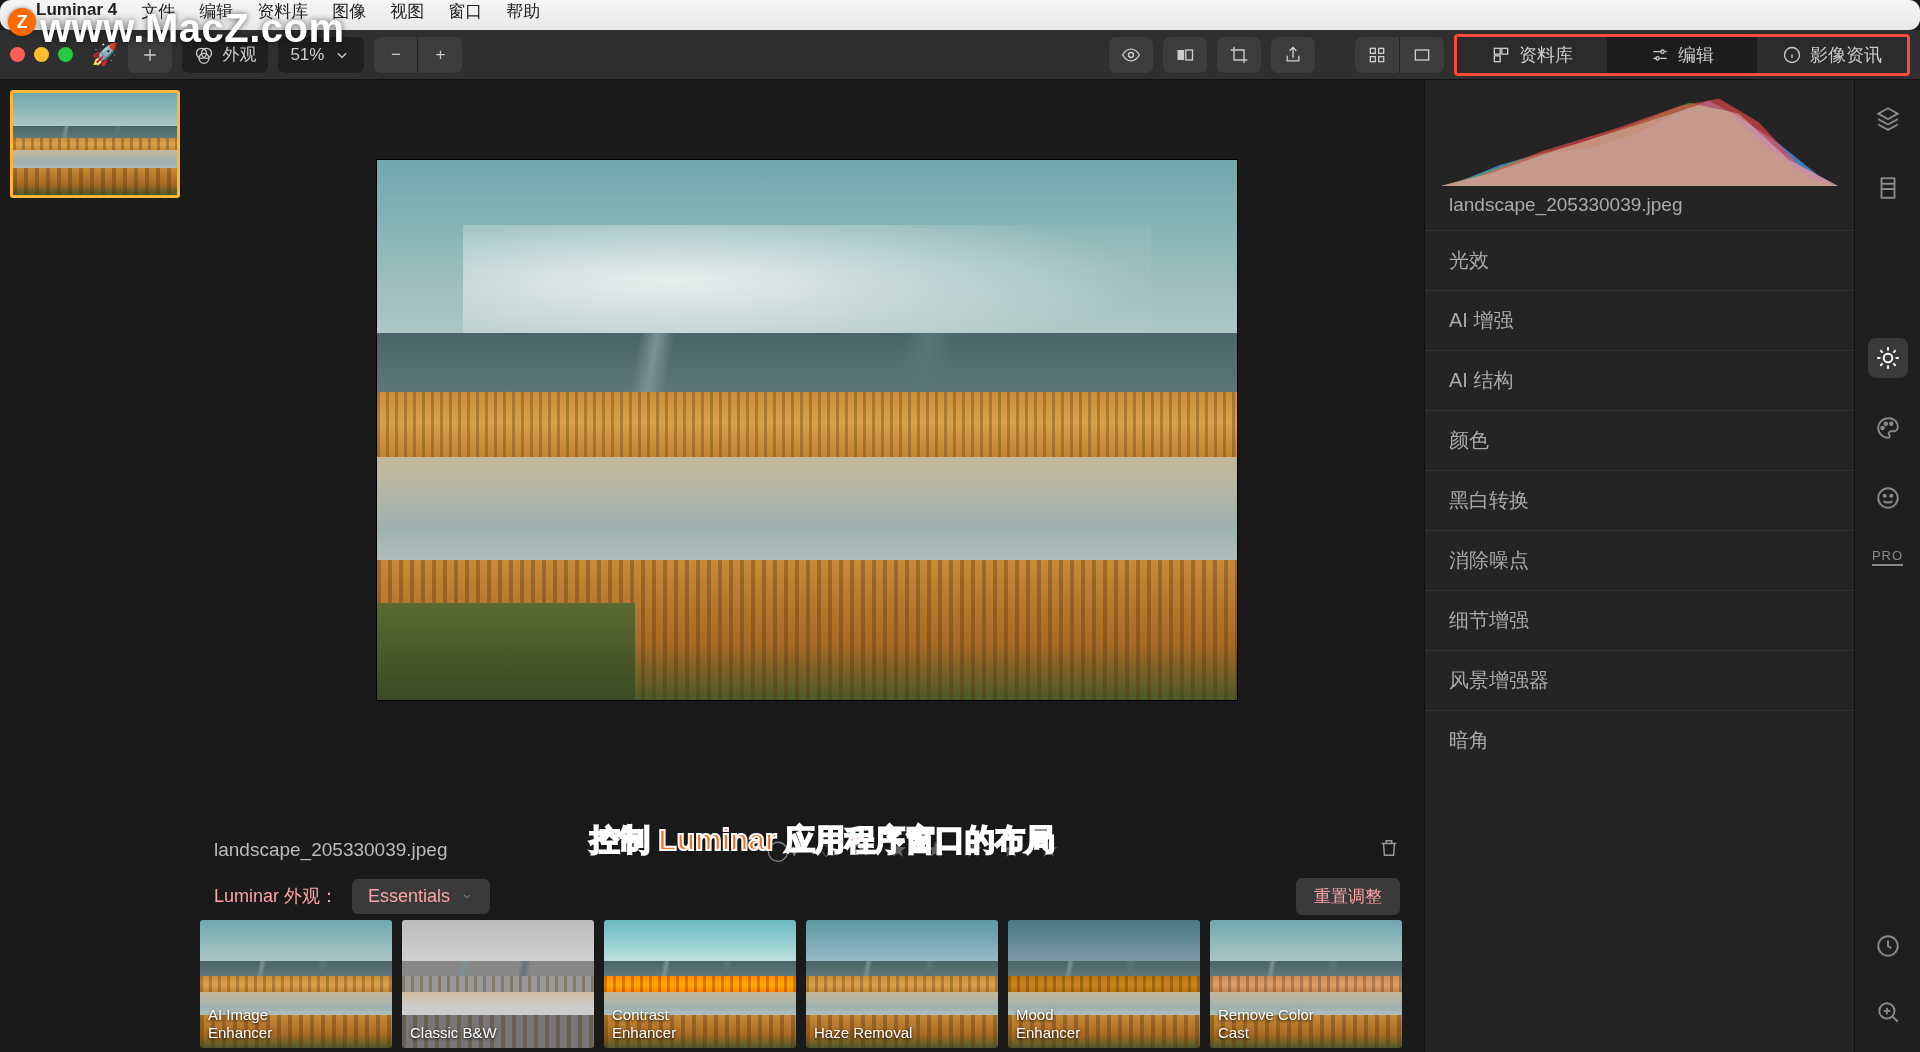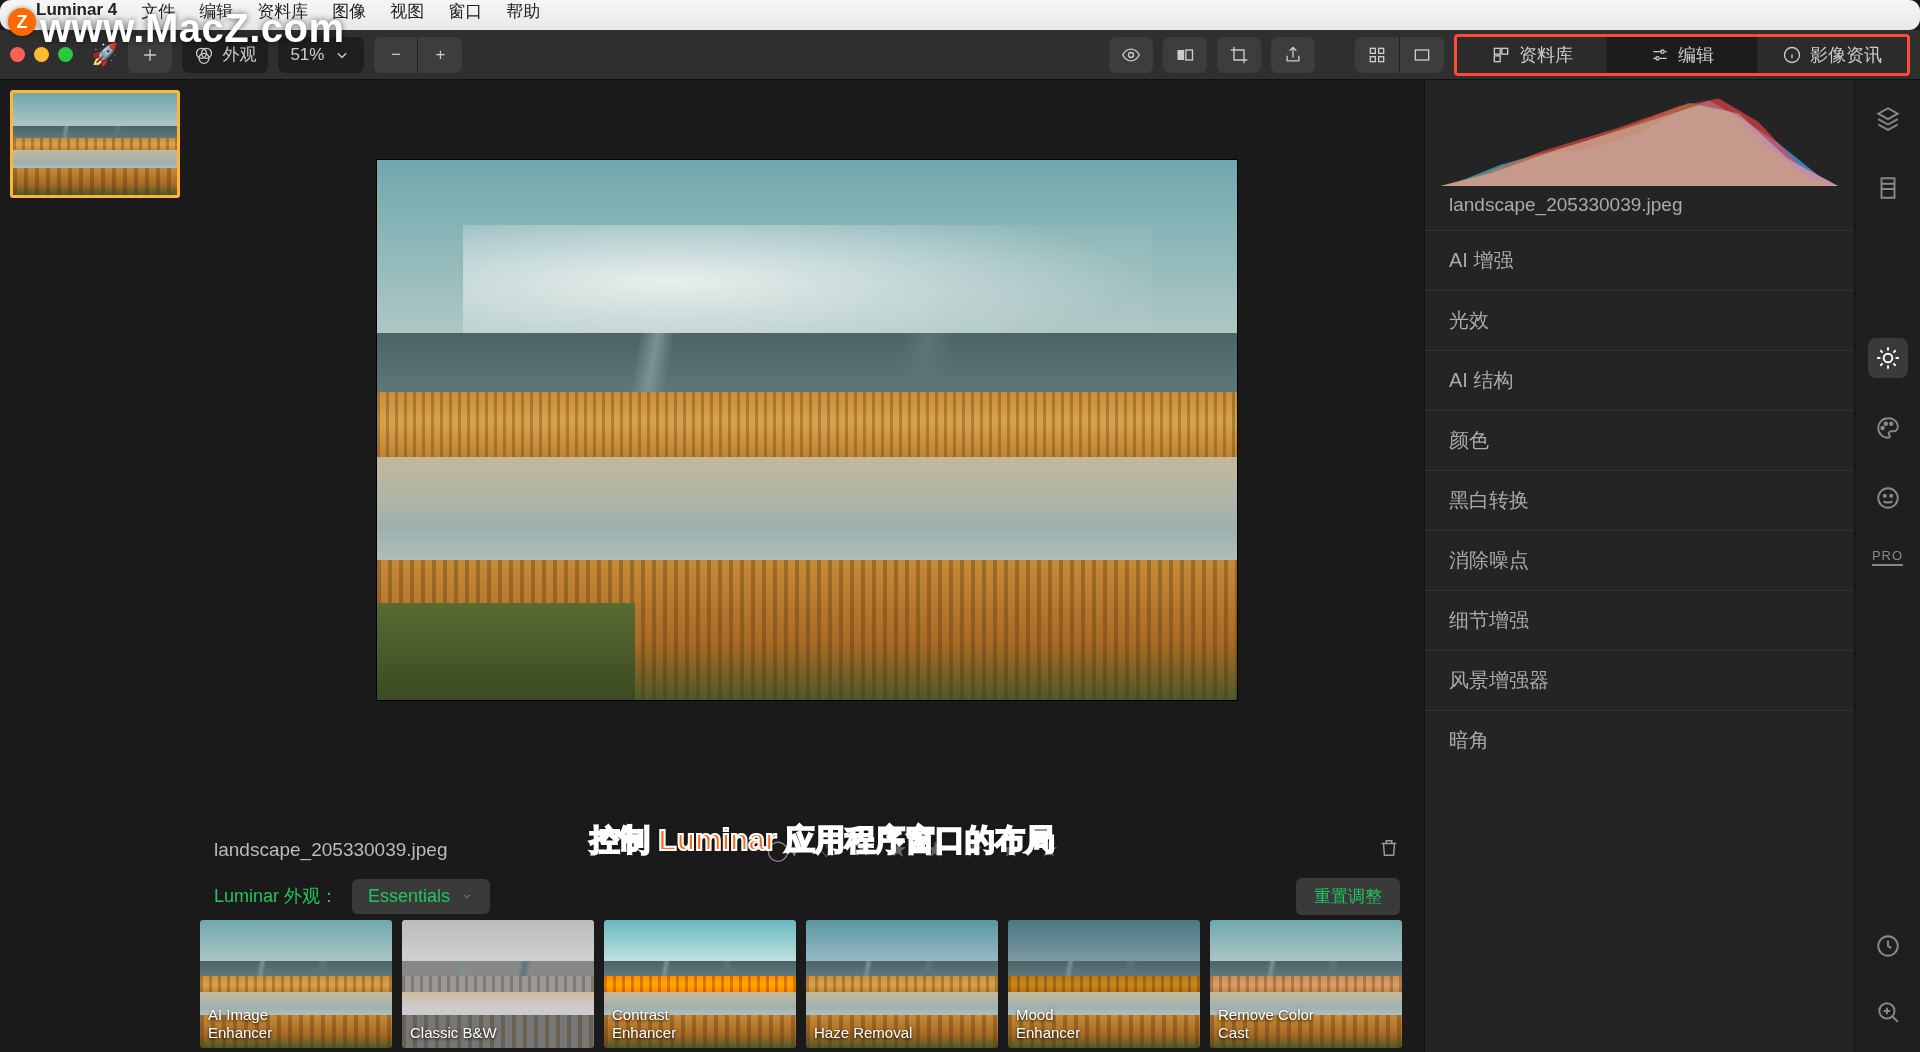--- a/index.html
+++ b/index.html
@@ -50,21 +50,21 @@
 .fg::after{content:"";position:absolute;inset:0;background:repeating-linear-gradient(90deg,rgba(80,50,15,.35) 0 4px,transparent 4px 11px);}
 .grass{position:absolute;bottom:0;left:0;width:30%;height:18%;background:linear-gradient(#5a6a32,#3a4a22);}
 
 
 .info-row { height:44px; display:flex; align-items:center; padding:0 24px; color:#bbb; font-size:19px; gap:20px;}
 .info-row .mid{flex:1;display:flex;justify-content:center;gap:18px;align-items:center;font-size:20px;color:#888;}
 .star{color:#666;font-size:22px;}
 .trash-ic{color:#888;}
 
 
-.looks-bar { height:48px; display:flex; align-items:center; padding:0 24px; gap:14px; font-size:18px; color:#22c55e;}
+.looks-bar { height:48px; display:flex; align-items:center; padding:0 24px; gap:14px; font-size:18px; color:#fca5a5;}
 .dropdown { background:#3a3a3a; padding:7px 16px; border-radius:6px; display:flex; align-items:center; gap:10px;}
 .caption-overlay { position:absolute; left:590px; top:820px; font-size:30px; font-weight:700; color:#ff6a1a; -webkit-text-stroke:2px #fff; text-shadow:0 0 4px rgba(0,0,0,.5);}
 .reset-btn { margin-left:auto; background:#3a3a3a; padding:7px 18px; border-radius:6px; font-size:17px;}
 
 .looks-strip { display:flex; gap:10px; padding:0 10px 4px 10px; overflow:hidden;}
 .look { width:192px; height:128px; position:relative; border-radius:3px; overflow:hidden; flex-shrink:0;}
 .look .lbl{position:absolute;left:8px;bottom:6px;color:#fff;font-size:15px;line-height:1.2;text-shadow:0 1px 3px #000;white-space:pre-line;}
 
 
 .rpanel { width:430px; background:#242424; display:flex; flex-direction:column; border-left:1px solid #111;}
@@ -330,22 +330,22 @@
   <div class="rpanel">
     <div class="histo">
       <svg viewBox="0 0 400 90" preserveAspectRatio="none">
         <path d="M0 90 L20 85 L60 70 L100 60 L150 55 L200 40 L240 20 L270 10 L300 25 L340 50 L380 80 L400 90 Z" fill="#4aa3ff" opacity=".7"></path>
         <path d="M0 90 L30 82 L80 65 L140 50 L200 30 L250 12 L290 20 L330 55 L370 82 L400 90 Z" fill="#3ac23a" opacity=".6"></path>
         <path d="M0 90 L40 80 L100 58 L180 35 L240 15 L280 8 L320 30 L360 70 L400 90 Z" fill="#ff4a4a" opacity=".6"></path>
         <path d="M0 90 L50 78 L120 55 L200 32 L260 14 L300 22 L350 65 L400 90 Z" fill="#eee" opacity=".35"></path>
       </svg>
     </div>
     <div class="rp-file">landscape_205330039.jpeg</div>
+    <div class="rp-item">光效</div>
     <div class="rp-item">AI 增强</div>
-    <div class="rp-item">光效</div>
     <div class="rp-item">AI 结构</div>
     <div class="rp-item">颜色</div>
     <div class="rp-item">黑白转换</div>
     <div class="rp-item">消除噪点</div>
     <div class="rp-item">细节增强</div>
     <div class="rp-item">风景增强器</div>
     <div class="rp-item">暗角</div>
   </div>
 
   <div class="rail">

